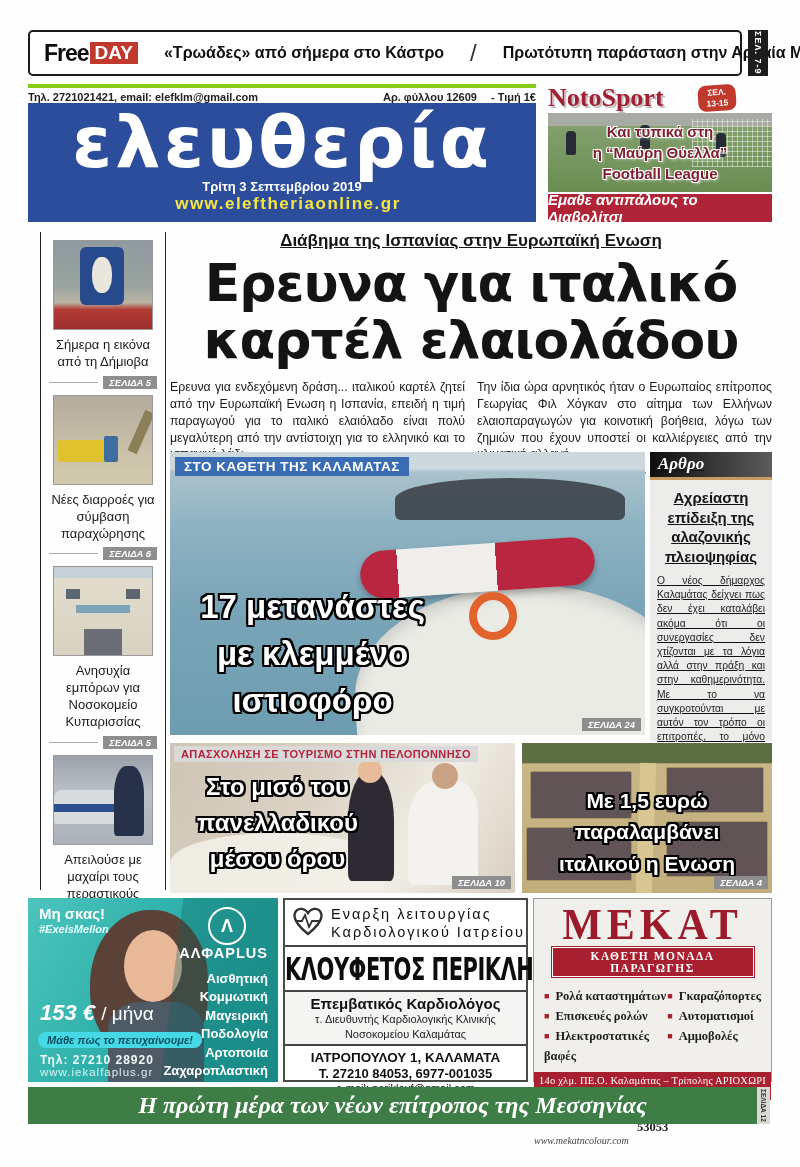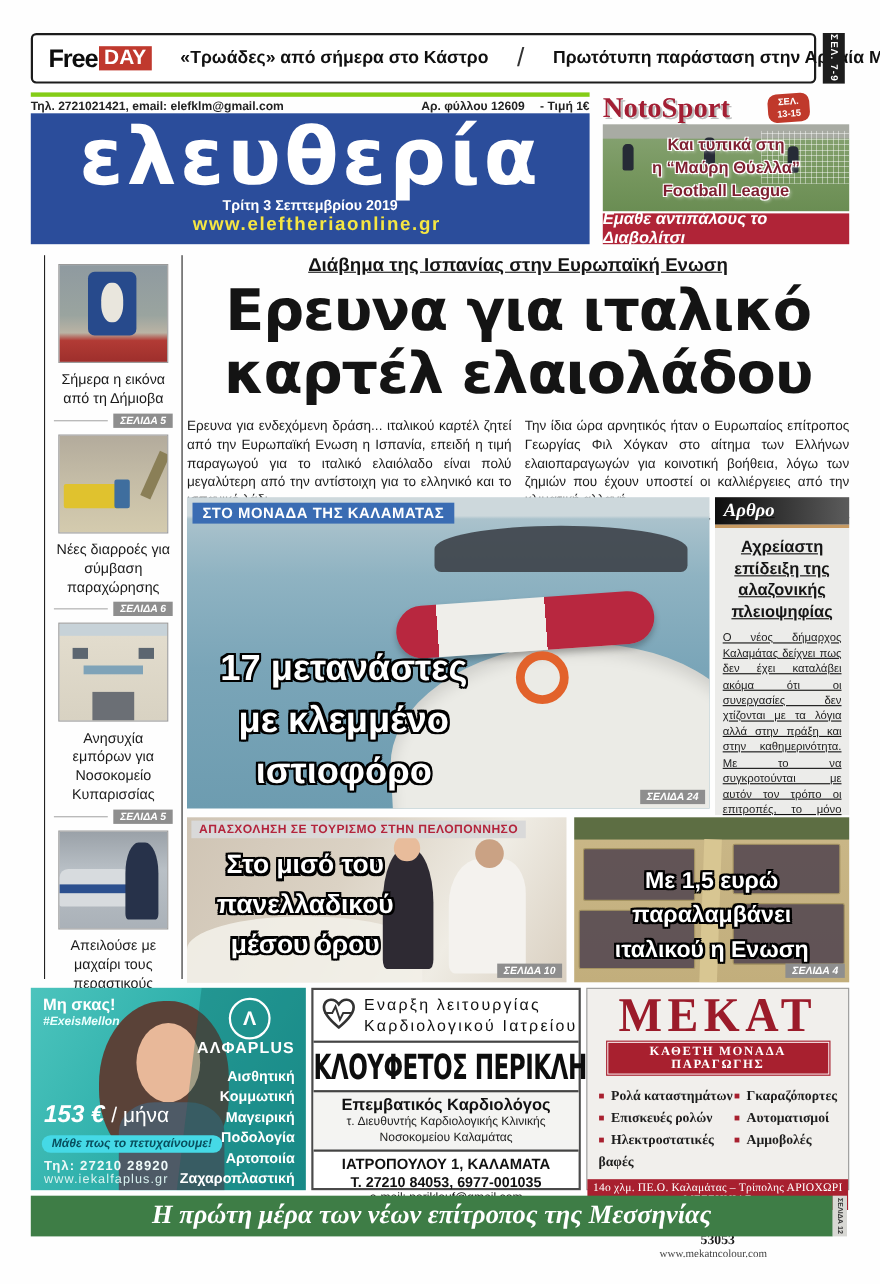--- a/index.html
+++ b/index.html
@@ -141,21 +141,21 @@
             border:1px solid #9a9a9a;box-sizing:border-box;font-family:"Liberation Serif",serif;}
   .mk-logo{text-align:center;font-weight:bold;font-size:42px;line-height:1;letter-spacing:5px;color:#9b1b2a;
            margin-top:4px;transform:scaleY(1.05);}
   .mk-tagline{width:200px;margin:2px auto 0;background:#a8202f;color:#fff;text-align:center;font-weight:bold;
               font-size:11.5px;letter-spacing:1.5px;padding:2px 0;border:1px solid #fff;outline:1px solid #a8202f;}
   .mk-services{display:flex;justify-content:space-between;padding:9px 10px 6px;font-weight:bold;font-size:12.5px;color:#1d1d1d;}
   .mk-services div{line-height:1.6;}
   .mk-item::before{content:"■";color:#a8202f;font-size:9px;margin-right:6px;vertical-align:1px;}
   .mk-addr{background:#a8202f;color:#fff;font-size:10.5px;text-align:center;padding:3px 1px;letter-spacing:.2px;}
   .mk-phones{text-align:center;font-weight:bold;font-size:12.5px;padding-top:5px;color:#1d1d1d;}
-  .mk-site{text-align:center;font-size:10px;color:#444;padding-right:8px;}
+  .mk-site{text-align:left;font-size:10px;font-style:italic;color:#444;padding-right:8px;}
 
   
   .greenbar{position:absolute;left:28px;top:1087px;width:729px;height:37px;background:#3e7d46;color:#fff;
             display:flex;align-items:center;justify-content:center;font-family:"Liberation Serif",serif;
             font-style:italic;font-weight:bold;font-size:24px;}
   .greentag{position:absolute;left:757px;top:1087px;width:13px;height:37px;background:#d8d8d4;color:#333;
             writing-mode:vertical-rl;font-size:6.5px;font-weight:bold;display:flex;align-items:center;justify-content:center;}
 </style>
 </head>
 <body>
@@ -270,21 +270,21 @@
         </div>
     </div>
 
   </div>
 
   <div class="photo mainphoto">
     <div style="position:absolute;right:-40px;bottom:-60px;width:330px;height:210px;background:#ebebe6;border-radius:50% 50% 30% 30%;transform:rotate(-3deg);box-shadow:inset 0 8px 14px rgba(0,0,0,.12);"></div>
     <div style="position:absolute;right:20px;top:26px;width:230px;height:42px;background:#3a3f46;border-radius:50% 50% 6px 6px;opacity:.88;"></div>
     <div style="position:absolute;left:190px;top:92px;width:235px;height:48px;background:linear-gradient(90deg,#b8273f 0 16%,#efeeea 16% 58%,#b8273f 58% 100%);border-radius:26px;transform:rotate(-4deg);box-shadow:0 4px 6px rgba(0,0,0,.25);"></div>
     <div style="position:absolute;right:128px;top:140px;width:32px;height:32px;border:8px solid #e2622b;border-radius:50%;"></div>
-    <div class="mp-label">ΣΤΟ ΜΟΝΑΔΑ ΤΗΣ ΚΑΛΑΜΑΤΑΣ</div>
+    <div class="mp-label">ΣΤΟ ΚΑΘΕΤΗ ΤΗΣ ΚΑΛΑΜΑΤΑΣ</div>
     <div class="mp-overlay outline-white">
       <div>17 μετανάστες</div>
       <div>με κλεμμένο</div>
       <div>ιστιοφόρο</div>
     </div>
     <span class="badge photoref">ΣΕΛΙΔΑ 24</span>
   </div>
 
   <div class="arthro">
     <div class="ar-head">Αρθρο</div>

